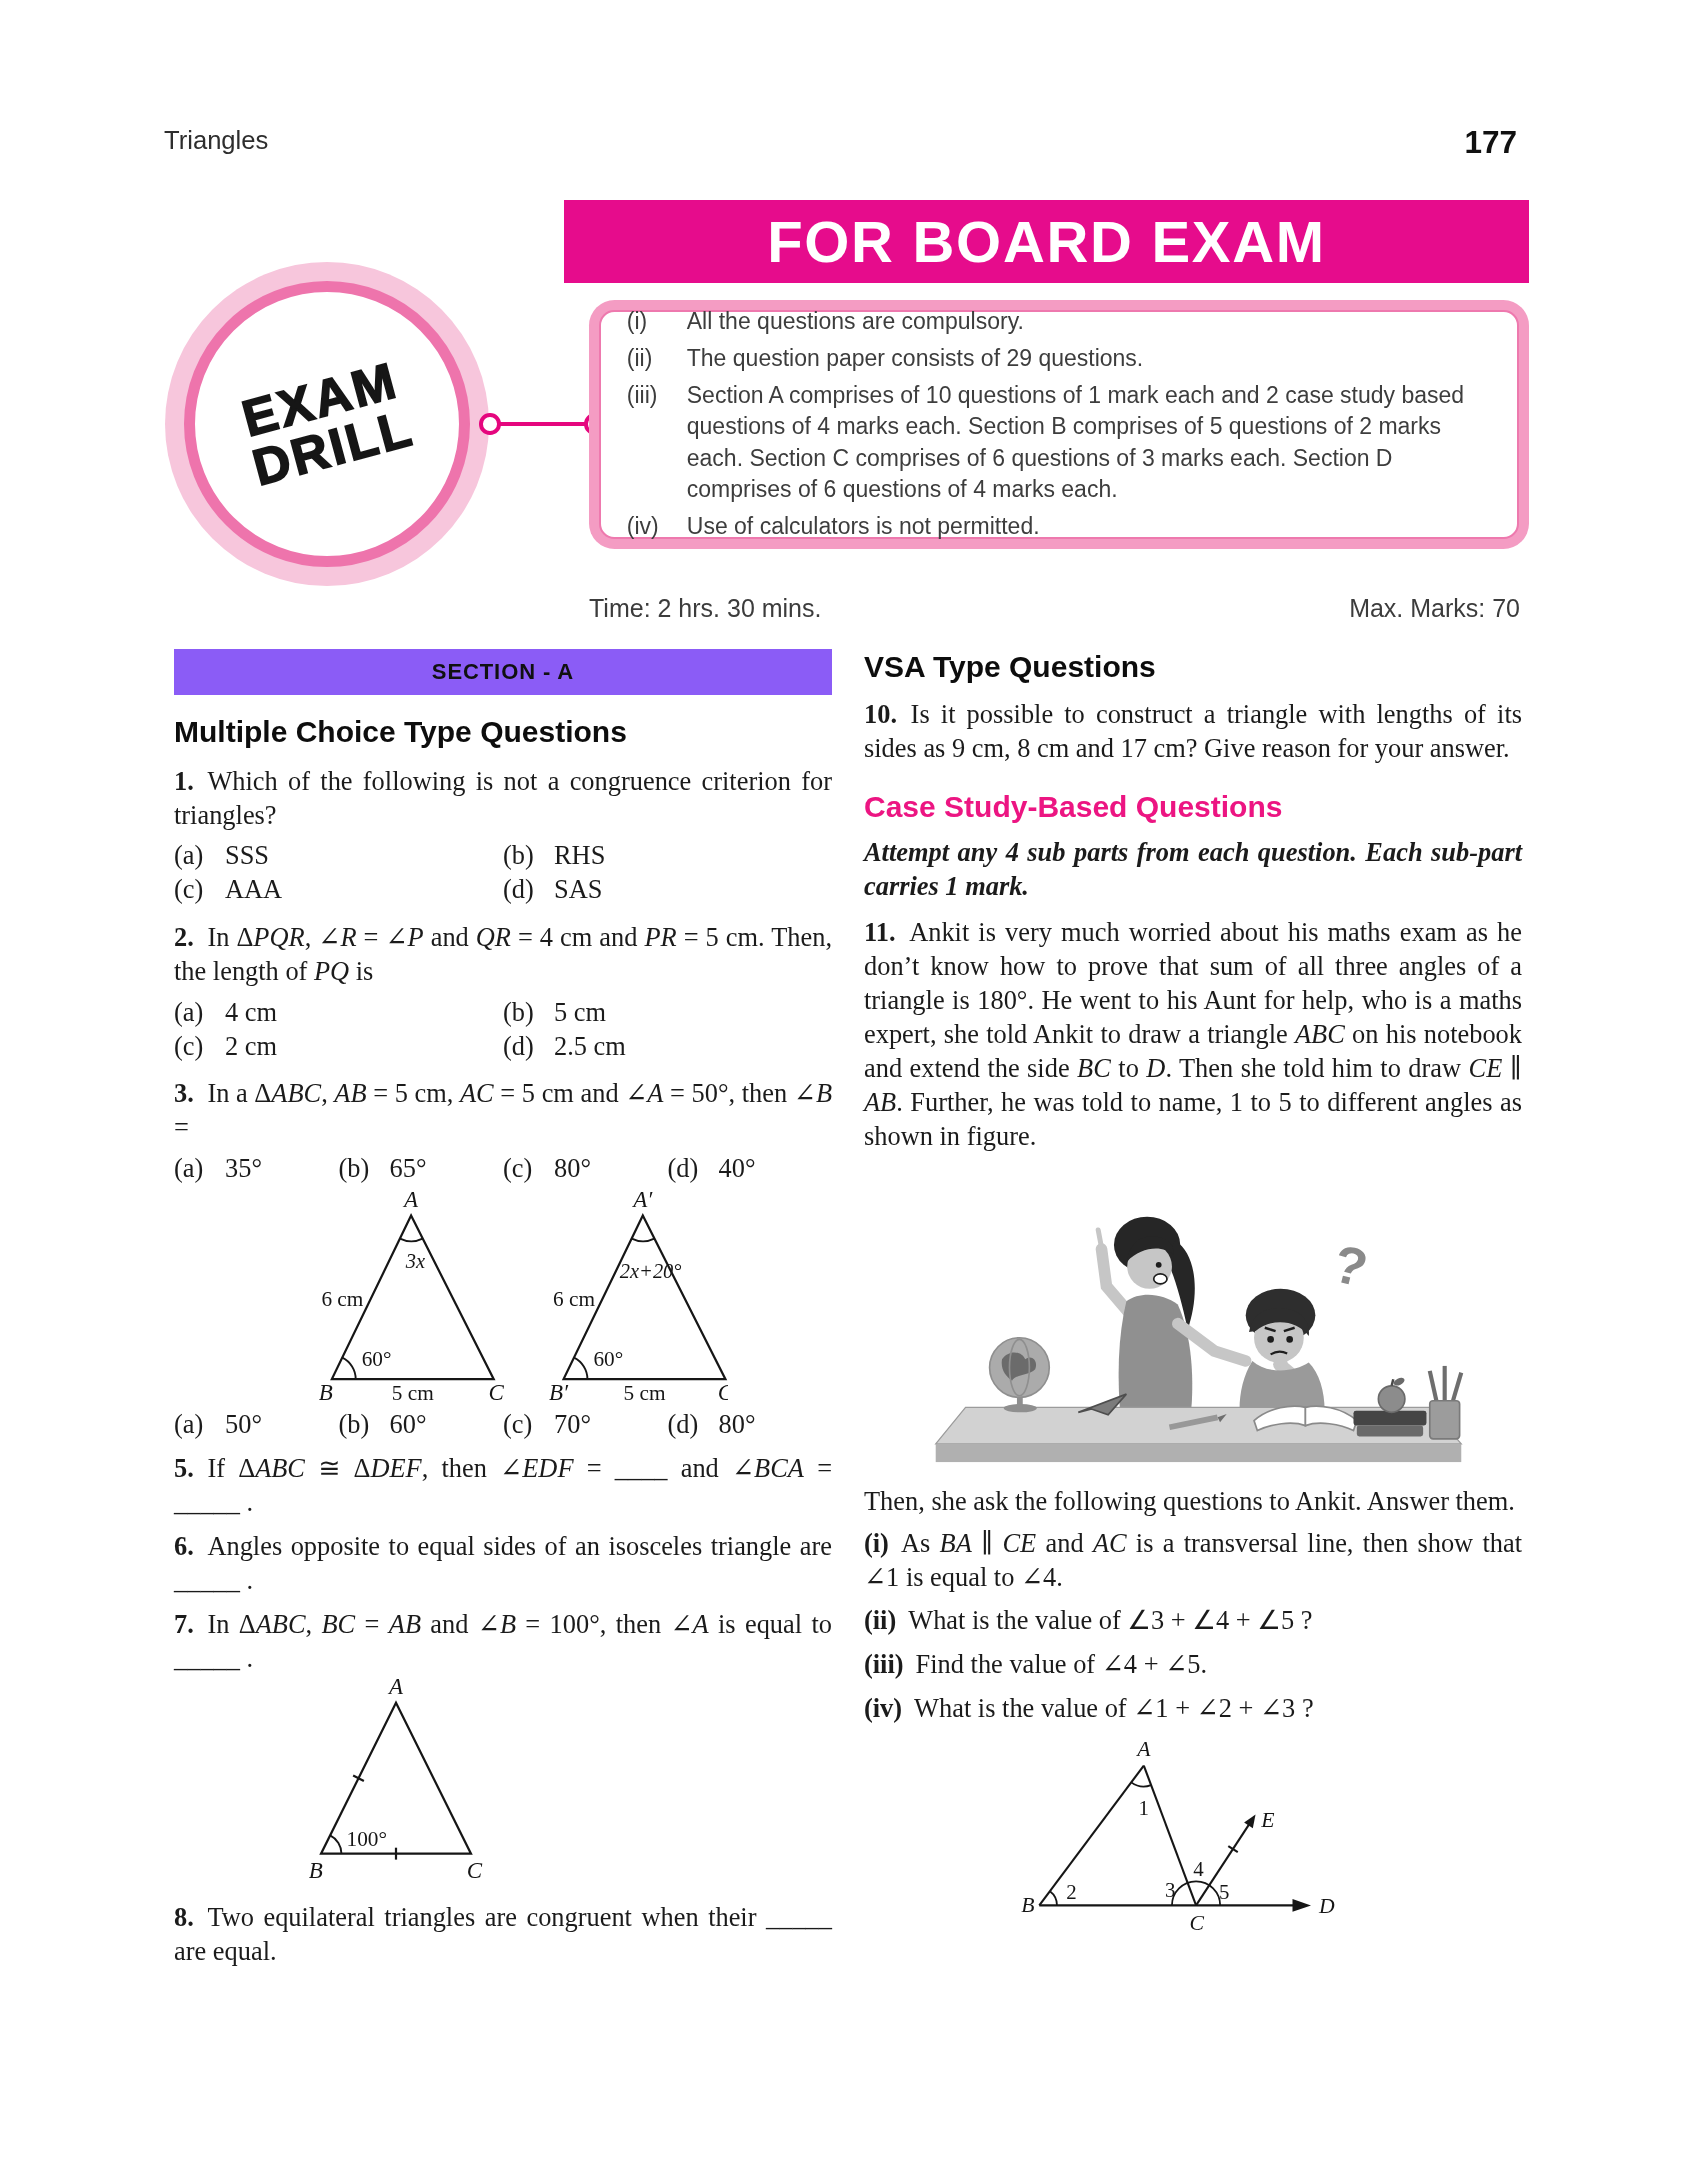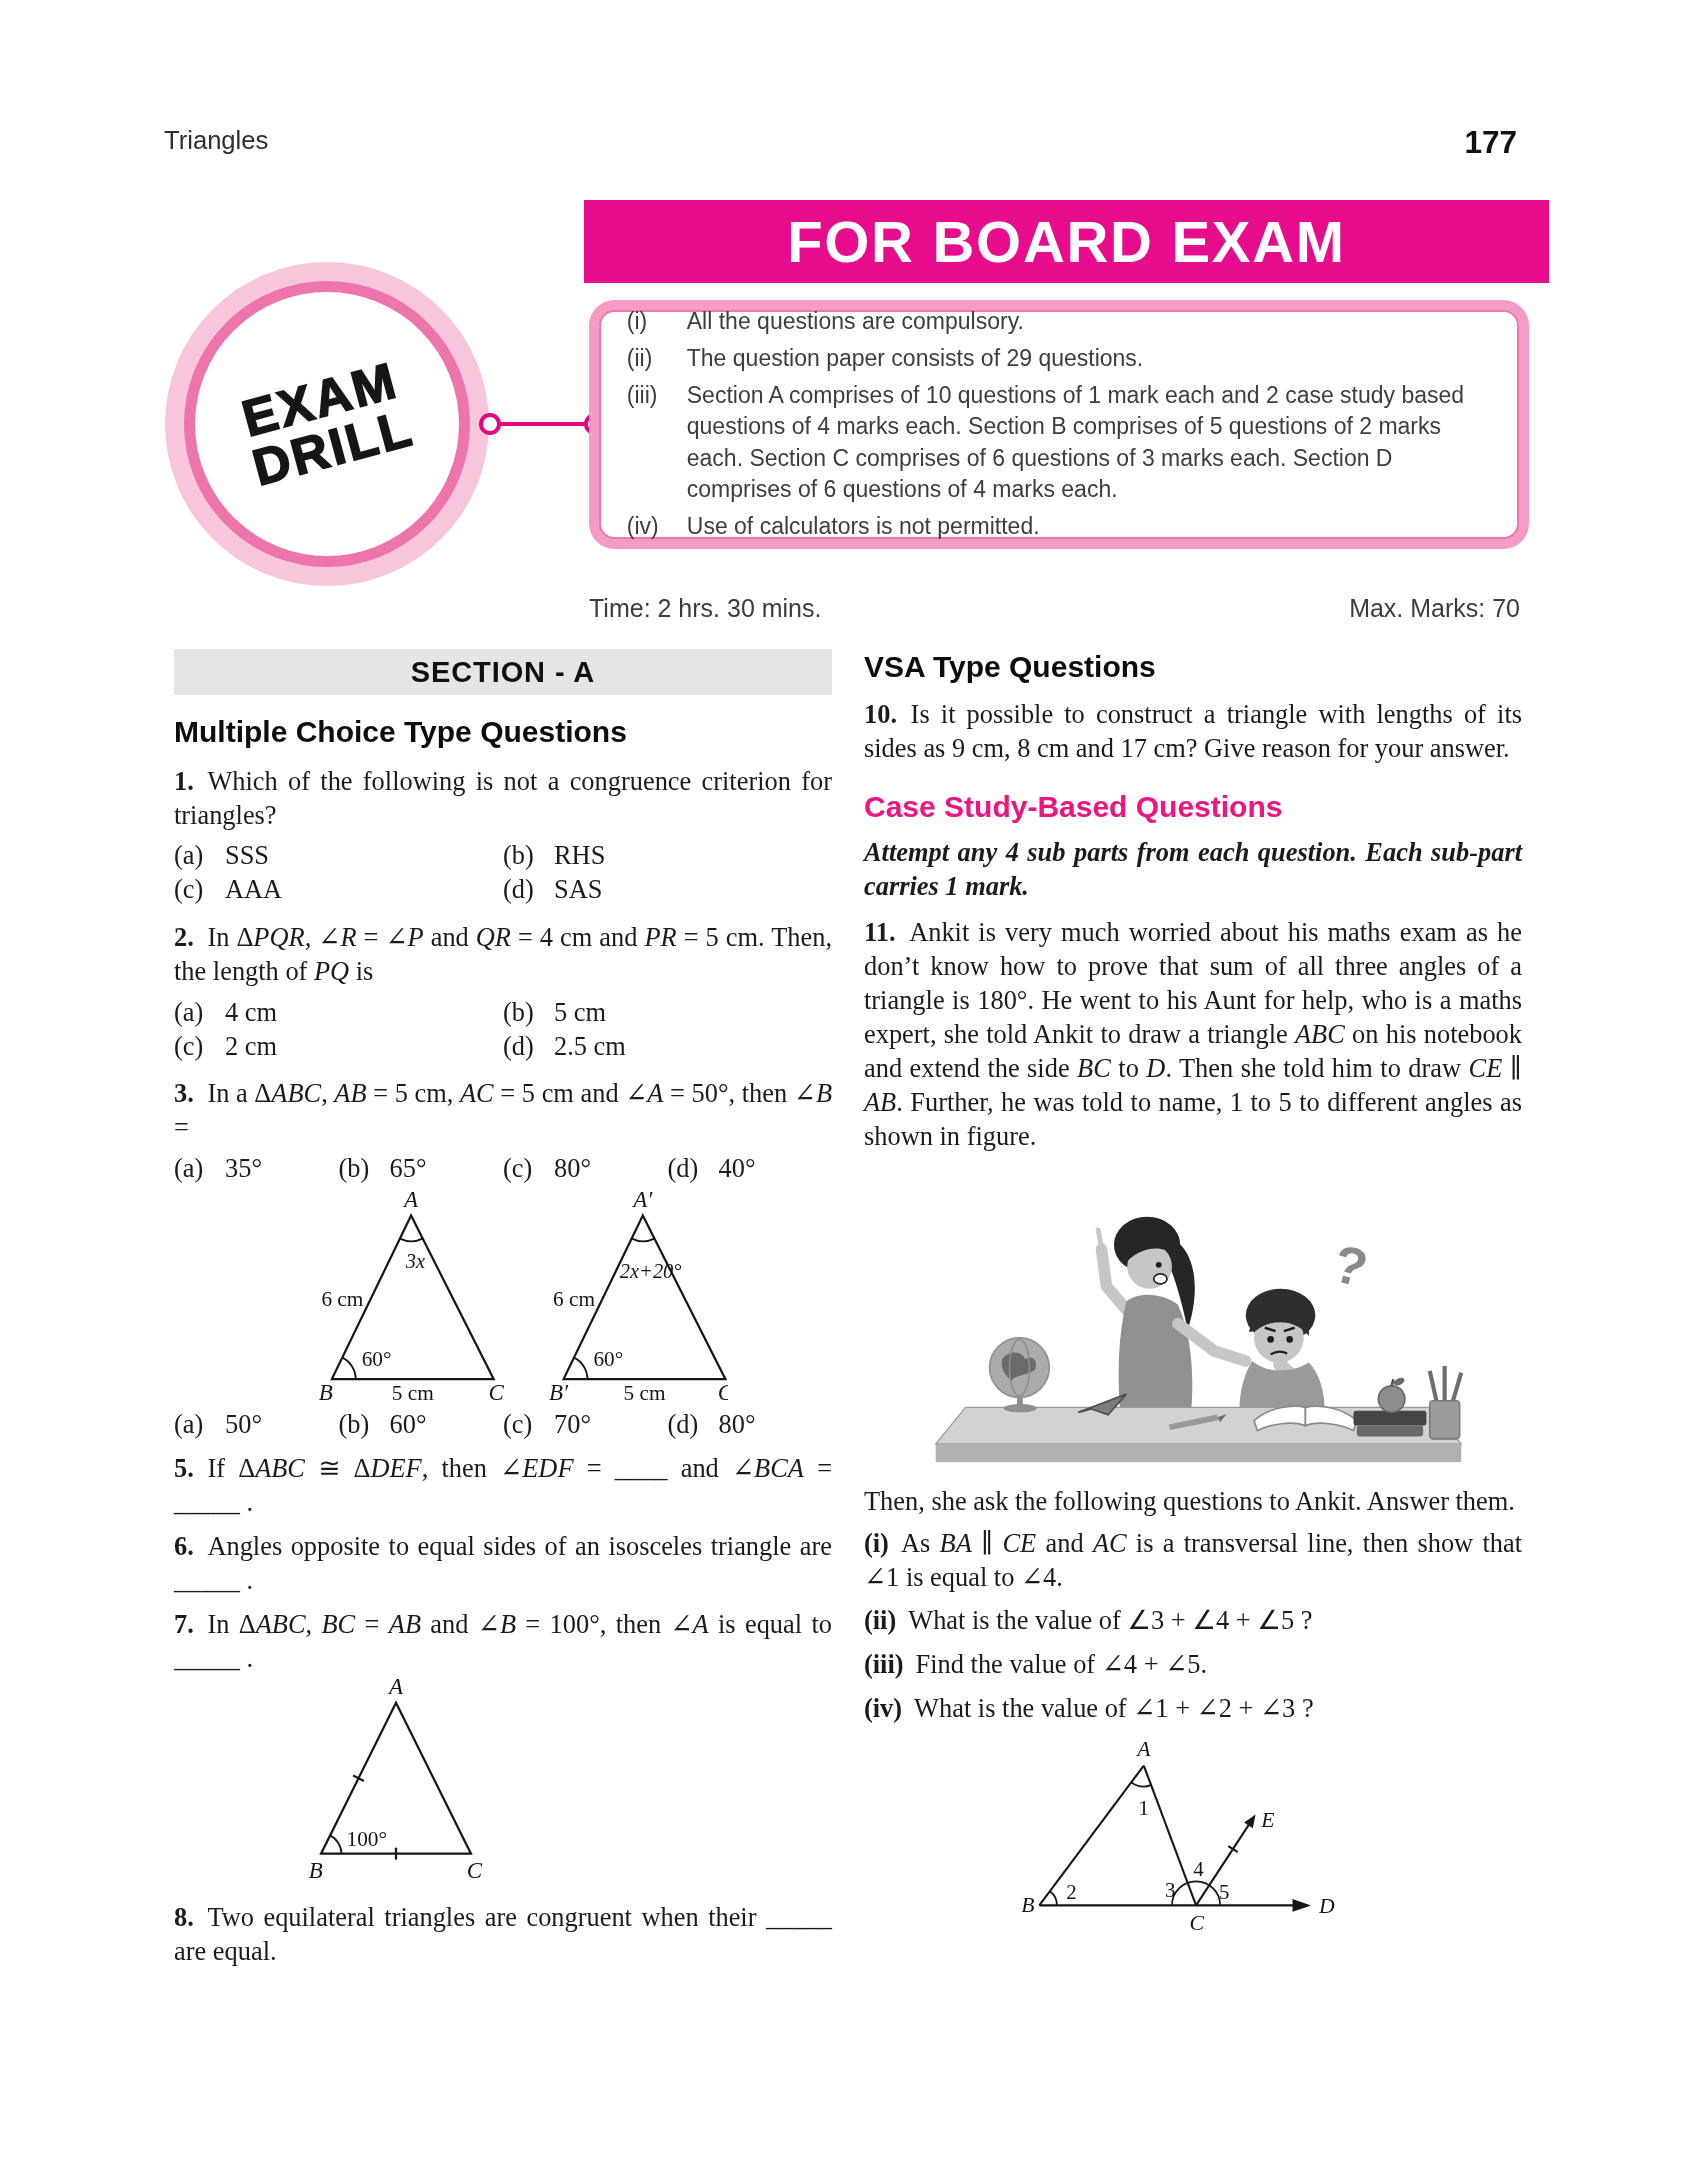--- a/index.html
+++ b/index.html
@@ -7,21 +7,21 @@
   .page{position:relative;width:1684px;height:2181px;background:#fff;overflow:hidden;
         font-family:"Liberation Serif","DejaVu Serif","DejaVu Sans",serif;color:#1b1b1b;}
 
   
   .chapter{position:absolute;left:164px;top:126px;font-family:"Liberation Sans","DejaVu Sans",sans-serif;
            font-size:25.6px;color:#2e2e2e;}
   .pagenum{position:absolute;left:1440px;top:124px;width:77px;text-align:right;
            font-family:"Liberation Sans","DejaVu Sans",sans-serif;font-weight:bold;font-size:31.5px;color:#111;}
 
   
-  .banner{position:absolute;left:584px;top:200px;width:965px;height:83px;background:#E60C8C;color:#fff;
+  .banner{position:absolute;left:564px;top:200px;width:965px;height:83px;background:#E60C8C;color:#fff;
           display:flex;align-items:center;justify-content:center;font-family:"Liberation Sans","DejaVu Sans",sans-serif;
           font-weight:bold;font-size:58px;letter-spacing:1.7px;white-space:nowrap;}
 
   
   .badge{position:absolute;left:165px;top:262px;width:324px;height:324px;border-radius:50%;background:#F7C6DC;}
   .badge-inner{position:absolute;inset:19px;border-radius:50%;background:#fff;border:11px solid #EE74AC;
                display:flex;align-items:center;justify-content:center;}
   .badge-text{transform:rotate(-15deg);text-align:center;font-family:"Liberation Sans","DejaVu Sans",sans-serif;
               font-weight:bold;font-size:51px;line-height:0.98;color:#161616;letter-spacing:2.6px;
               -webkit-text-stroke:1.7px #161616;}
@@ -40,22 +40,22 @@
   .instr-label{width:60px;flex:none;}
   .instr-text{flex:1;}
 
   .meta-row{position:absolute;left:589px;top:594px;width:931px;display:flex;justify-content:space-between;
             font-family:"Liberation Sans","DejaVu Sans",sans-serif;font-size:25px;color:#3c3c3c;}
 
   
   .col-left{position:absolute;left:174px;top:649px;width:658px;}
   .col-right{position:absolute;left:864px;top:649px;width:658px;}
 
-  .section-bar{height:46px;background:#e5e5e5;display:flex;align-items:center;justify-content:center;
-               font-family:"Liberation Sans","DejaVu Sans",sans-serif;font-weight:bold;font-size:29px;
+  .section-bar{height:46px;background:#8b5cf6;display:flex;align-items:center;justify-content:center;
+               font-family:"Liberation Sans","DejaVu Sans",sans-serif;font-weight:bold;font-size:22px;
                letter-spacing:0.9px;color:#101010;}
   .sub-head{font-family:"Liberation Sans","DejaVu Sans",sans-serif;font-weight:bold;font-size:30px;color:#0d0d0d;
             margin:19px 0 0 0;line-height:36px;}
   .sub-head.pink{color:#EC1582;margin-top:24px;}
   .sub-head.first{margin-top:0;}
 
   .q{font-size:26.4px;line-height:34px;text-align:justify;margin:13.6px 0 0 0;}
   .qnum{font-weight:bold;margin-right:13.6px;}
   .sub-label{font-weight:bold;margin-right:12px;}
   .note{font-weight:bold;font-style:italic;font-size:26.4px;line-height:34px;text-align:justify;margin:10.2px 0 0 0;}

